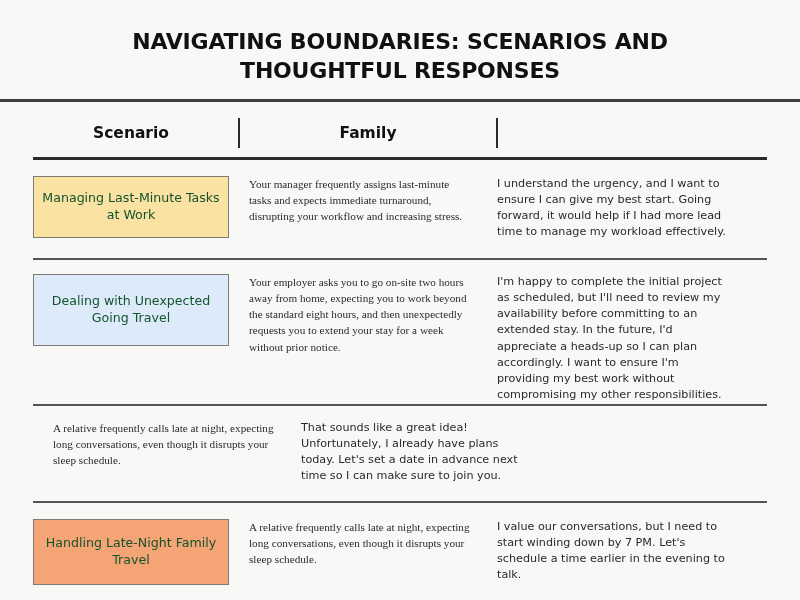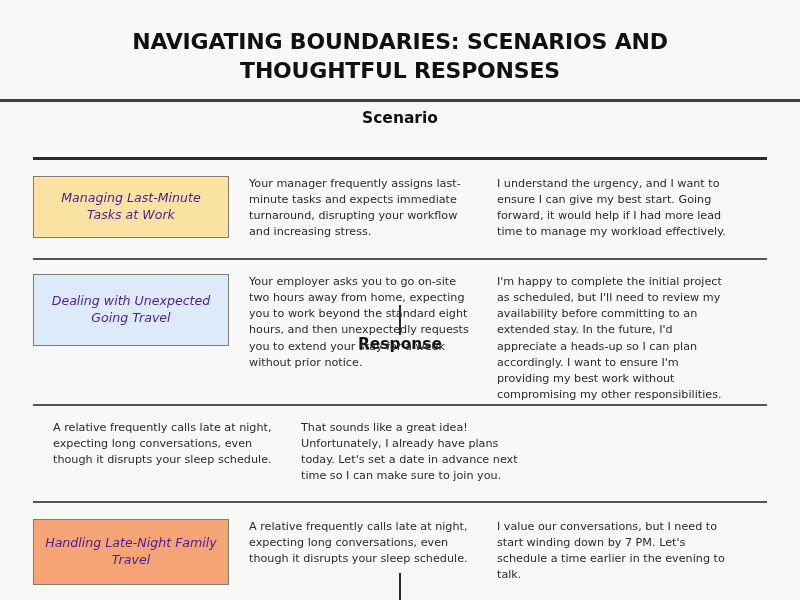--- a/index.html
+++ b/index.html
@@ -44,21 +44,20 @@
   }
 
   
   .header-row {
     display: flex;
     align-items: center;
     height: 48px;
     margin-top: 7px;
     padding: 0 33px;
     box-sizing: border-box;
-    flex-direction: column;
   }
   .col-scenario { width: 196px; flex: 0 0 196px; }
   .col-gap      { width: 20px;  flex: 0 0 20px; }
   .col-request  { width: 238px; flex: 0 0 238px; }
   .col-response { width: 240px; flex: 0 0 240px; }
 
   .header-label {
     font-weight: bold;
     font-size: 15.5px;
     color: #111111;
@@ -102,41 +101,41 @@
     flex: 0 0 196px;
     display: flex;
     align-items: center;
   }
   .cell-gap { width: 20px; flex: 0 0 20px; }
   .cell-request {
     width: 238px;
     flex: 0 0 238px;
     padding-right: 14px;
     box-sizing: border-box;
+    font-family: Liberation Serif, serif;
   }
   .cell-response {
     width: 240px;
     flex: 0 0 240px;
     padding-left: 10px;
     box-sizing: border-box;
   }
 
   .scenario-box {
     width: 204px;
     box-sizing: border-box;
     border: 1.5px solid #7d7d76;
     display: flex;
     align-items: center;
     justify-content: center;
     text-align: center;
     font-size: 12.6px;
     line-height: 1.34;
-    color: #4c1d95;
+    color: #14532d;
     padding: 9px 8px;
-    font-style: italic;
   }
   .body-text {
     font-size: 11.2px;
     line-height: 1.45;
     color: #2a2a2a;
   }
 </style>
 </head>
 <body>
 
@@ -145,21 +144,21 @@
   <div class="title-block">
     <h1 class="title">NAVIGATING BOUNDARIES: SCENARIOS AND THOUGHTFUL RESPONSES</h1>
   </div>
   <div class="title-rule"></div>
 
   <div class="header-row">
     <div class="col-scenario header-label">Scenario</div>
     <div class="col-gap">
       <div class="vdiv"></div>
     </div>
-    <div class="col-request header-label">Response</div>
+    <div class="col-request header-label">Family</div>
     <div class="col-gap">
       <div class="vdiv"></div>
     </div>
   </div>
 
   <div class="header-rule"></div>
 
   <div class="rows" id="rows-container">
       <div class="row" style="min-height: 98px; padding-top: 16px;">
         <div class="row-inner">

